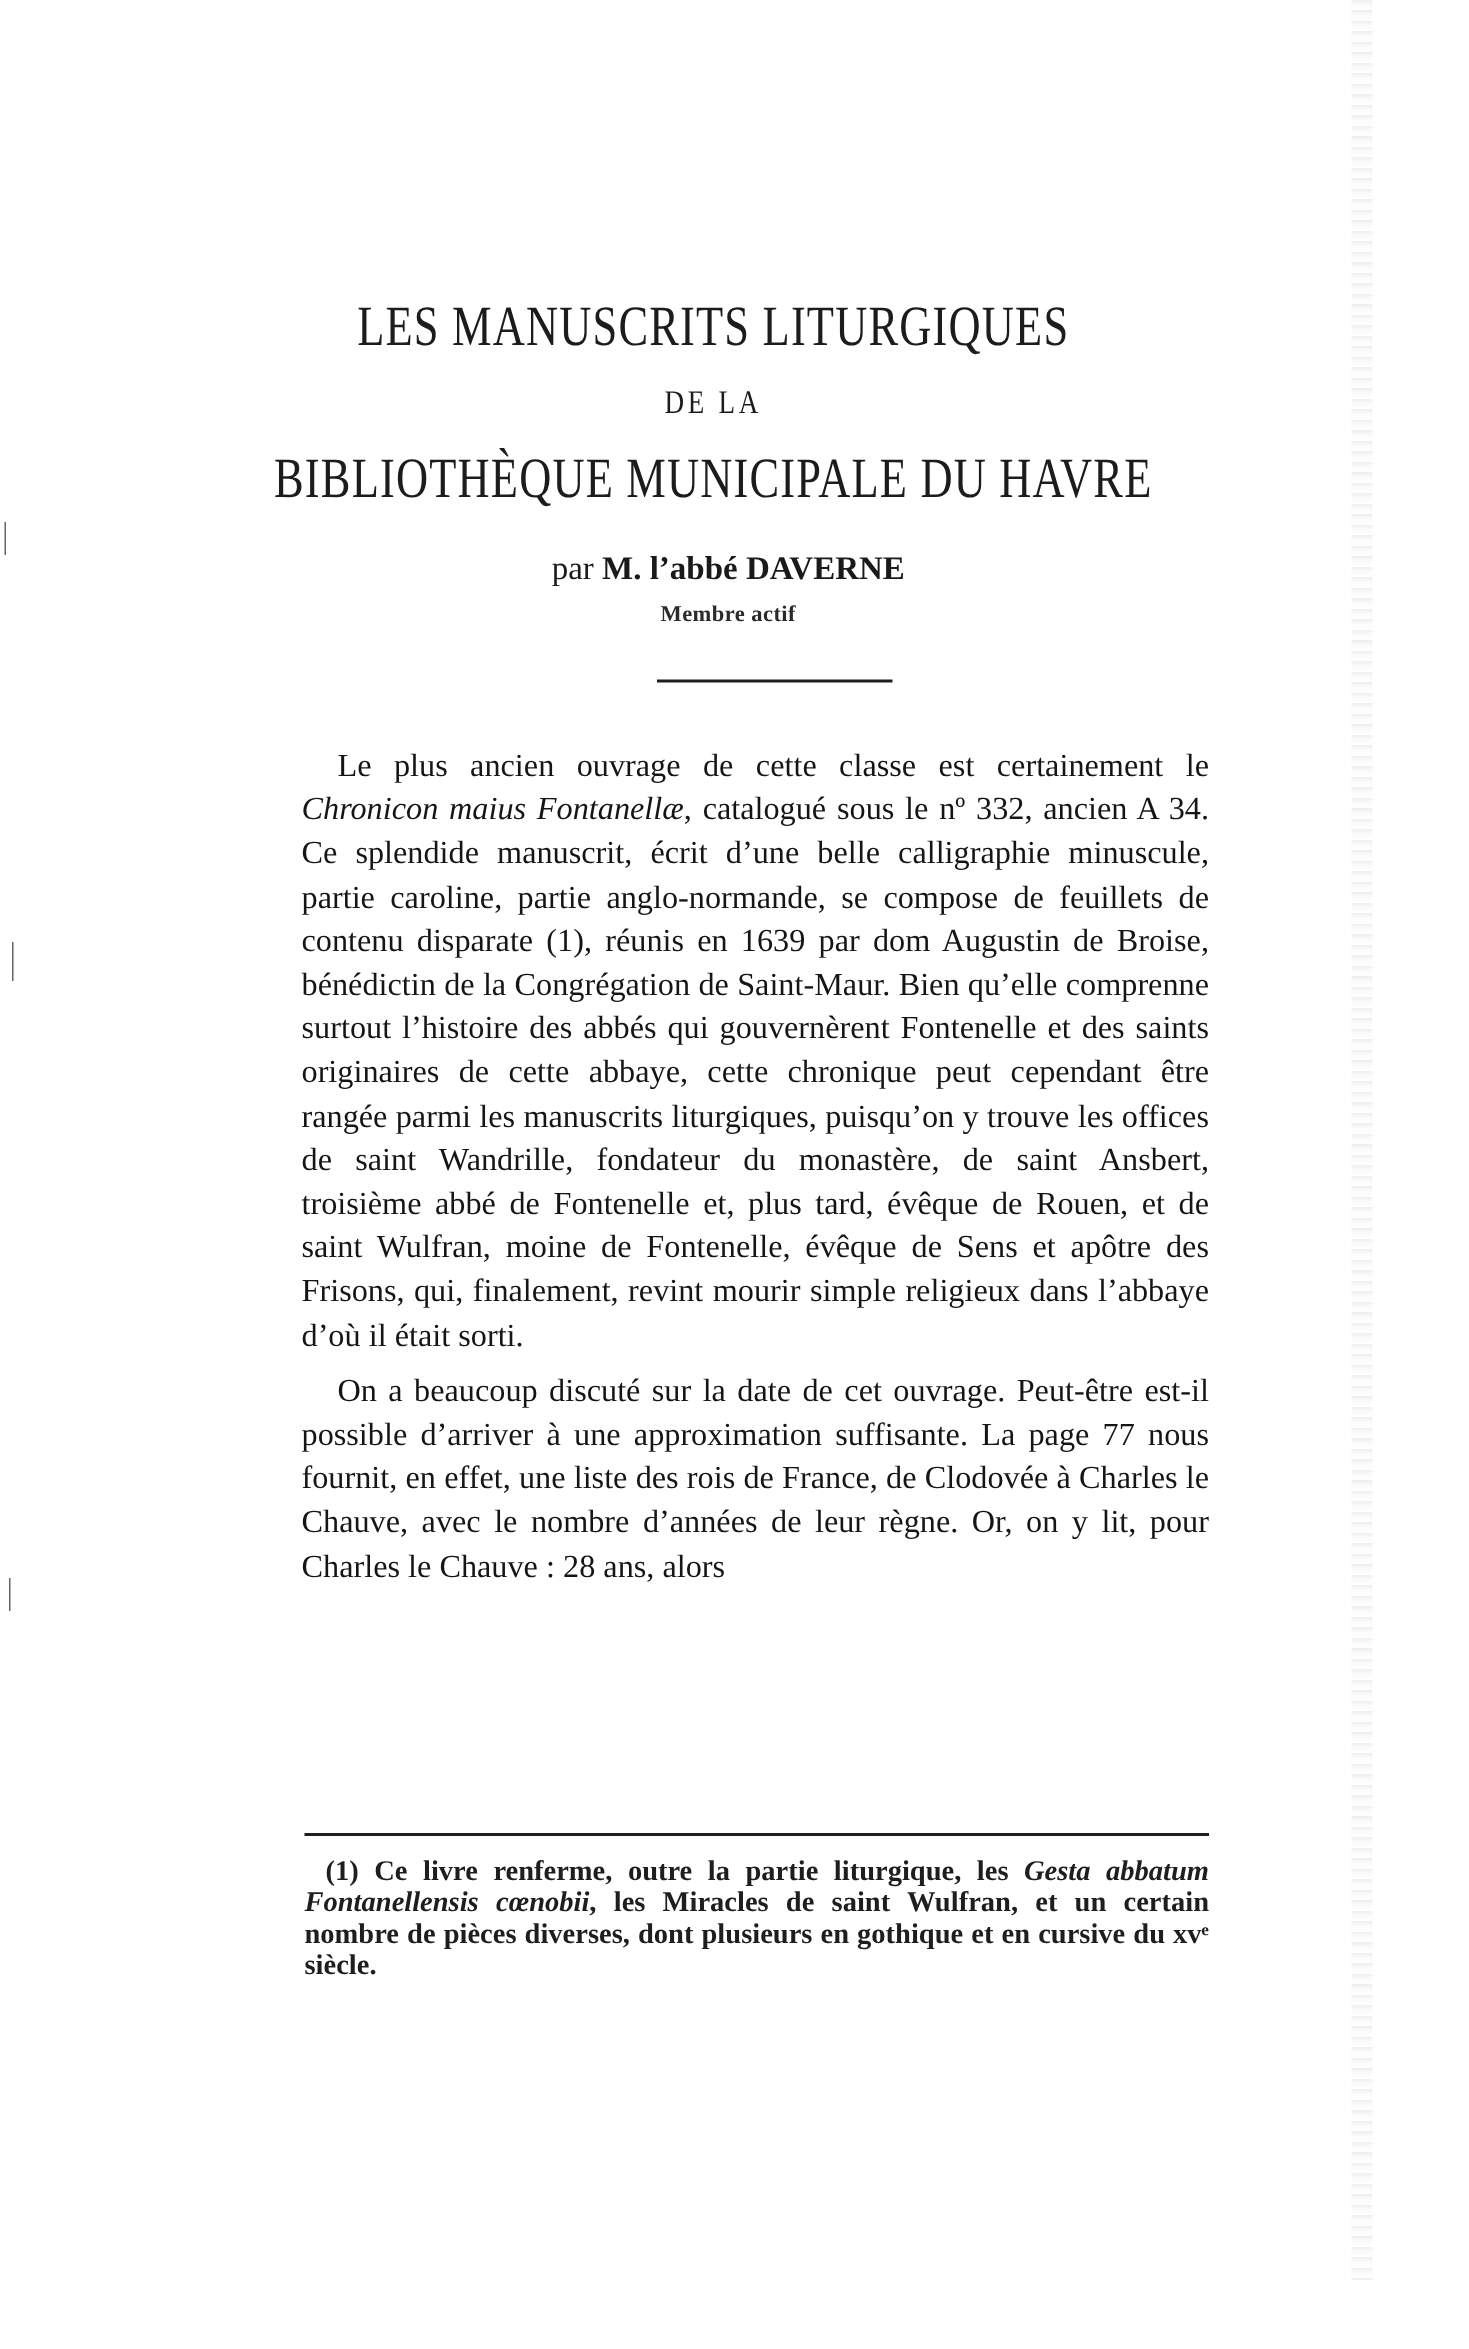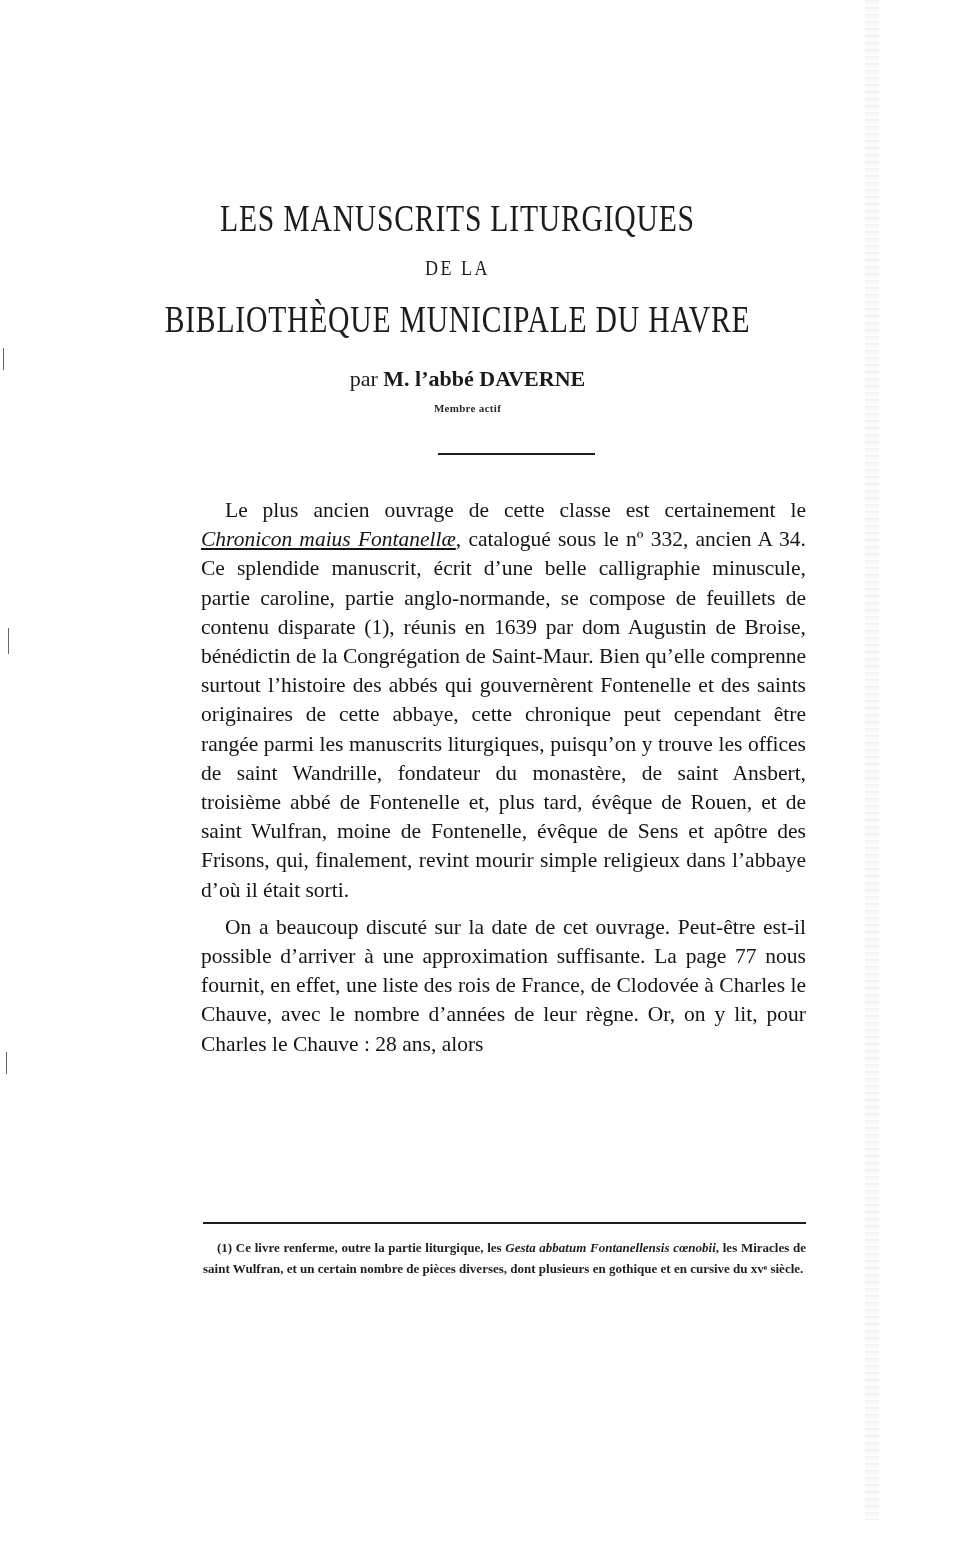--- a/index.html
+++ b/index.html
@@ -13,20 +13,21 @@
       position: relative;
       overflow: hidden;
       font-family: "Liberation Serif", "DejaVu Serif", serif;
       color: #1a1a1a;
     }
     .page {
       position: absolute;
       left: 0; top: 0;
       width: 879px;
       height: 1566px;
+      padding-left: 36px;
     }
     .title-main {
       position: absolute;
       left: 0; right: 0;
       text-align: center;
       font-family: "Liberation Serif", serif;
       font-weight: normal;
       color: #1c1c1c;
       letter-spacing: 1px;
       transform-origin: center;
@@ -59,21 +60,21 @@
       font-weight: bold;
       margin-left: 56px;
       color: #1a1a1a;
     }
     .byline .prefix { font-weight: normal; }
     .member {
       position: absolute;
       left: 0; right: 0;
       top: 402px;
       text-align: center;
-      font-size: 11px;
+      font-size: 15px;
       font-weight: bold;
       margin-left: 56px;
       color: #2a2a2a;
       letter-spacing: 0.3px;
     }
     .rule-short {
       position: absolute;
       left: 438px;
       top: 453px;
       width: 157px;
@@ -87,35 +88,35 @@
       width: 605px;
       font-size: 21.5px;
       line-height: 29.2px;
       text-align: justify;
       color: #151515;
     }
     .body-text p {
       margin: 0 0 8px 0;
       text-indent: 24px;
     }
-    .body-text em { font-style: italic; text-decoration: underline; }
+    .body-text em { font-style: italic; }
     .rule-foot {
       position: absolute;
       left: 203px;
       top: 1222px;
       width: 603px;
       height: 2px;
       background: #1e1e1e;
     }
     .footnote {
       position: absolute;
       left: 203px;
       top: 1237px;
       width: 603px;
-      font-size: 13px;
+      font-size: 19px;
       line-height: 21px;
       font-weight: bold;
       text-align: justify;
       color: #1e1e1e;
     }
     .footnote p { margin: 0; text-indent: 14px; }
     .footnote em { font-style: italic; }
     .source-credit {
       position: absolute;
       right: 8px;

